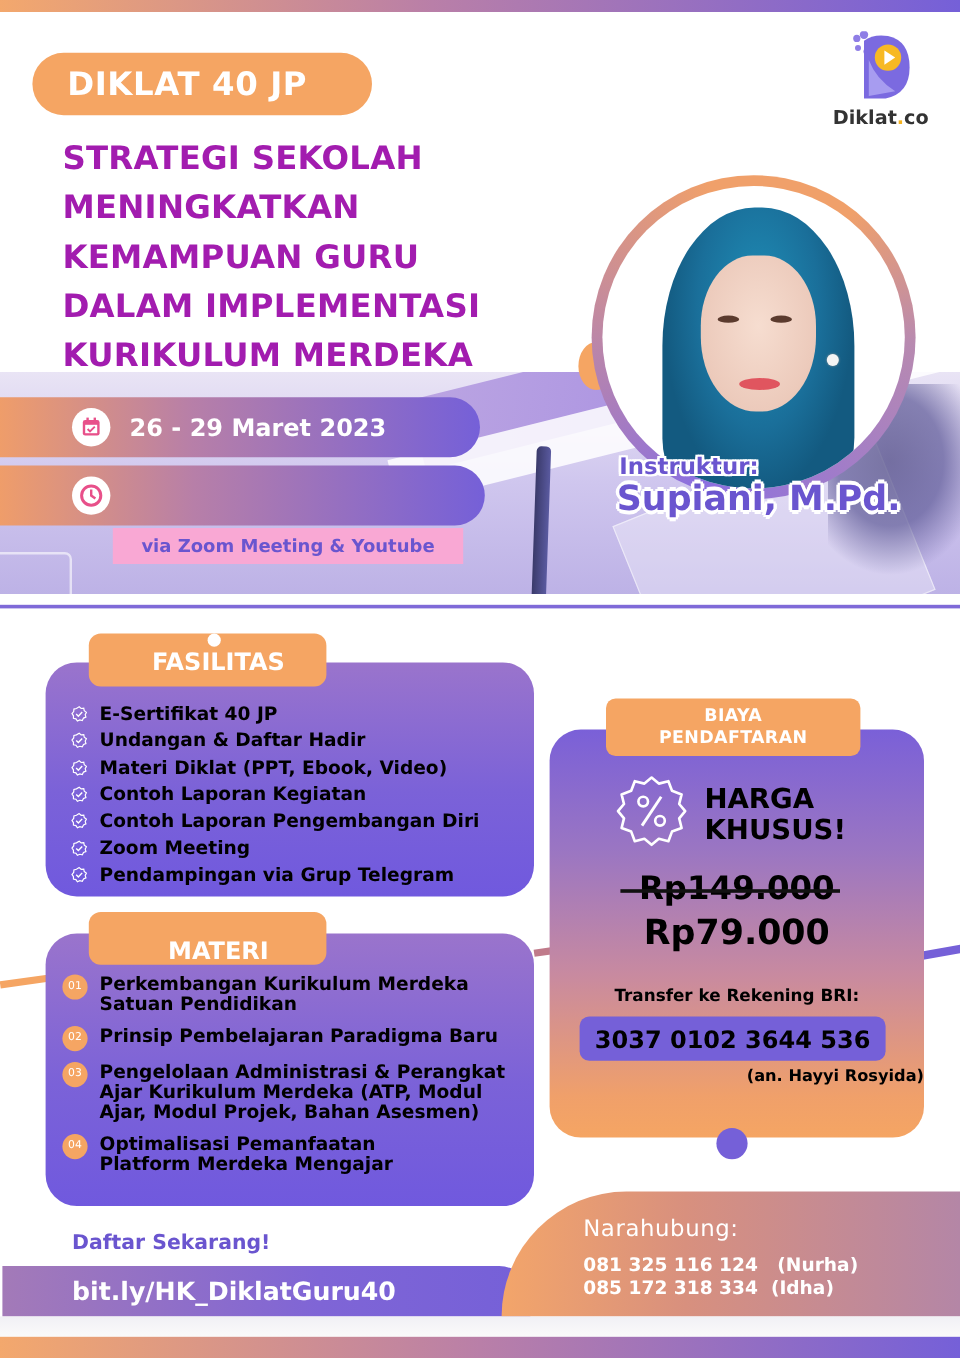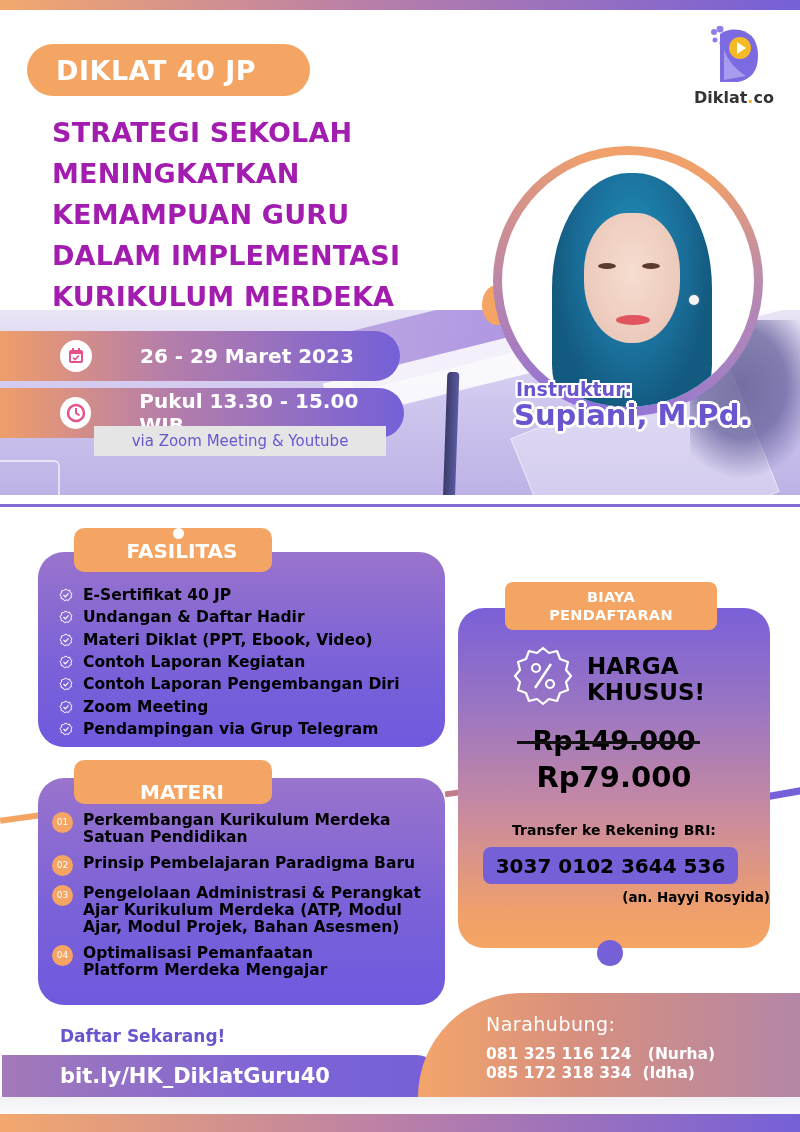--- a/index.html
+++ b/index.html
@@ -32,29 +32,29 @@
     background: linear-gradient(90deg, #3a3a6a, #5a5aa0); border-radius: 4px; transform: rotate(2deg); }
   .notebook { position: absolute; left: 530px; top: 80px; width: 230px; height: 150px;
     background: rgba(255,255,255,0.35); transform: rotate(-22deg); border: 1px solid rgba(255,255,255,0.5); }
   .leaves { position: absolute; left: 690px; top: 10px; width: 130px; height: 160px;
     background: radial-gradient(ellipse at 40% 40%, #4b4780 0%, #5d5996 40%, transparent 70%); opacity: 0.7; }
   .laptop { position: absolute; left: -10px; top: 150px; width: 70px; height: 60px;
     border: 2px solid rgba(255,255,255,0.6); border-radius: 6px; }
 
   .pill { position: absolute; left: 0; height: 50px; border-radius: 0 25px 25px 0;
     background: linear-gradient(90deg, #ef9d6a 0%, #b77fa8 40%, #7560d8 100%);
-    display: flex; align-items: center; color: #fff; font-weight: 700; font-size: 20px; gap: 32px; }
+    display: flex; align-items: center; color: #fff; font-weight: 700; font-size: 20px; }
   .pill-date { top: 331px; width: 400px; }
   .pill-time { top: 388px; width: 404px; }
   .pill .ic { width: 32px; height: 32px; border-radius: 50%; background: #fff;
     margin-left: 60px; margin-right: 16px; display: flex; align-items: center; justify-content: center; }
   .pill .ic svg { width: 20px; height: 20px; }
 
-  .via-box { position: absolute; left: 94px; top: 426px; width: 292px; height: 30px; background: #e5e5e5;
-    color: #6a55cf; font-weight: 400; font-size: 15px; display: flex; align-items: center; justify-content: center; }
+  .via-box { position: absolute; left: 94px; top: 440px; width: 292px; height: 30px; background: #f9a8d4;
+    color: #6a55cf; font-weight: 700; font-size: 15px; display: flex; align-items: center; justify-content: center; }
 
   .photo-ring { position: absolute; left: 493px; top: 146px; width: 270px; height: 270px; border-radius: 50%;
     background: conic-gradient(from 200deg, #8b6fe0, #f0a06a 40%, #f0a06a 55%, #b88ab0 70%, #8b6fe0);
     padding: 9px; }
   .photo { width: 100%; height: 100%; border-radius: 50%; background: #ffffff; overflow: hidden; position: relative; }
   .hijab { position: absolute; left: 50px; top: 18px; width: 160px; height: 240px;
     background: radial-gradient(ellipse at 50% 35%, #1f8fb8 0%, #1a6f9a 45%, #135a80 70%); border-radius: 48% 48% 20% 20%; }
   .face { position: absolute; left: 82px; top: 58px; width: 96px; height: 130px;
     background: radial-gradient(ellipse at 50% 45%, #f6ddd0 0%, #eccabb 70%, #e1b8a6 100%); border-radius: 45% 45% 48% 48%; }
   .eye { position: absolute; top: 108px; width: 18px; height: 6px; background: #5b3b2e; border-radius: 50%; }
@@ -180,21 +180,20 @@
   <span>26 - 29 Maret 2023</span>
 </div>
 
 <div class="pill pill-time">
   <span class="ic">
     <svg viewBox="0 0 20 20">
         <circle cx="10" cy="10" r="8" fill="none" stroke="#e8508a" stroke-width="2.5"></circle>
         <path d="M10 5 L10 10 L13.5 12.5" stroke="#e8508a" stroke-width="2" fill="none"></path>
       </svg>
   </span>
-  <span>Pukul 13.30 - 15.00 WIB</span>
 </div>
 
 <div class="via-box">
     <span>via Zoom Meeting &amp; Youtube</span>
   </div>
 
 <div class="photo-ring">
   <div class="photo">
     <div class="hijab"></div>
     <div class="face"></div>

